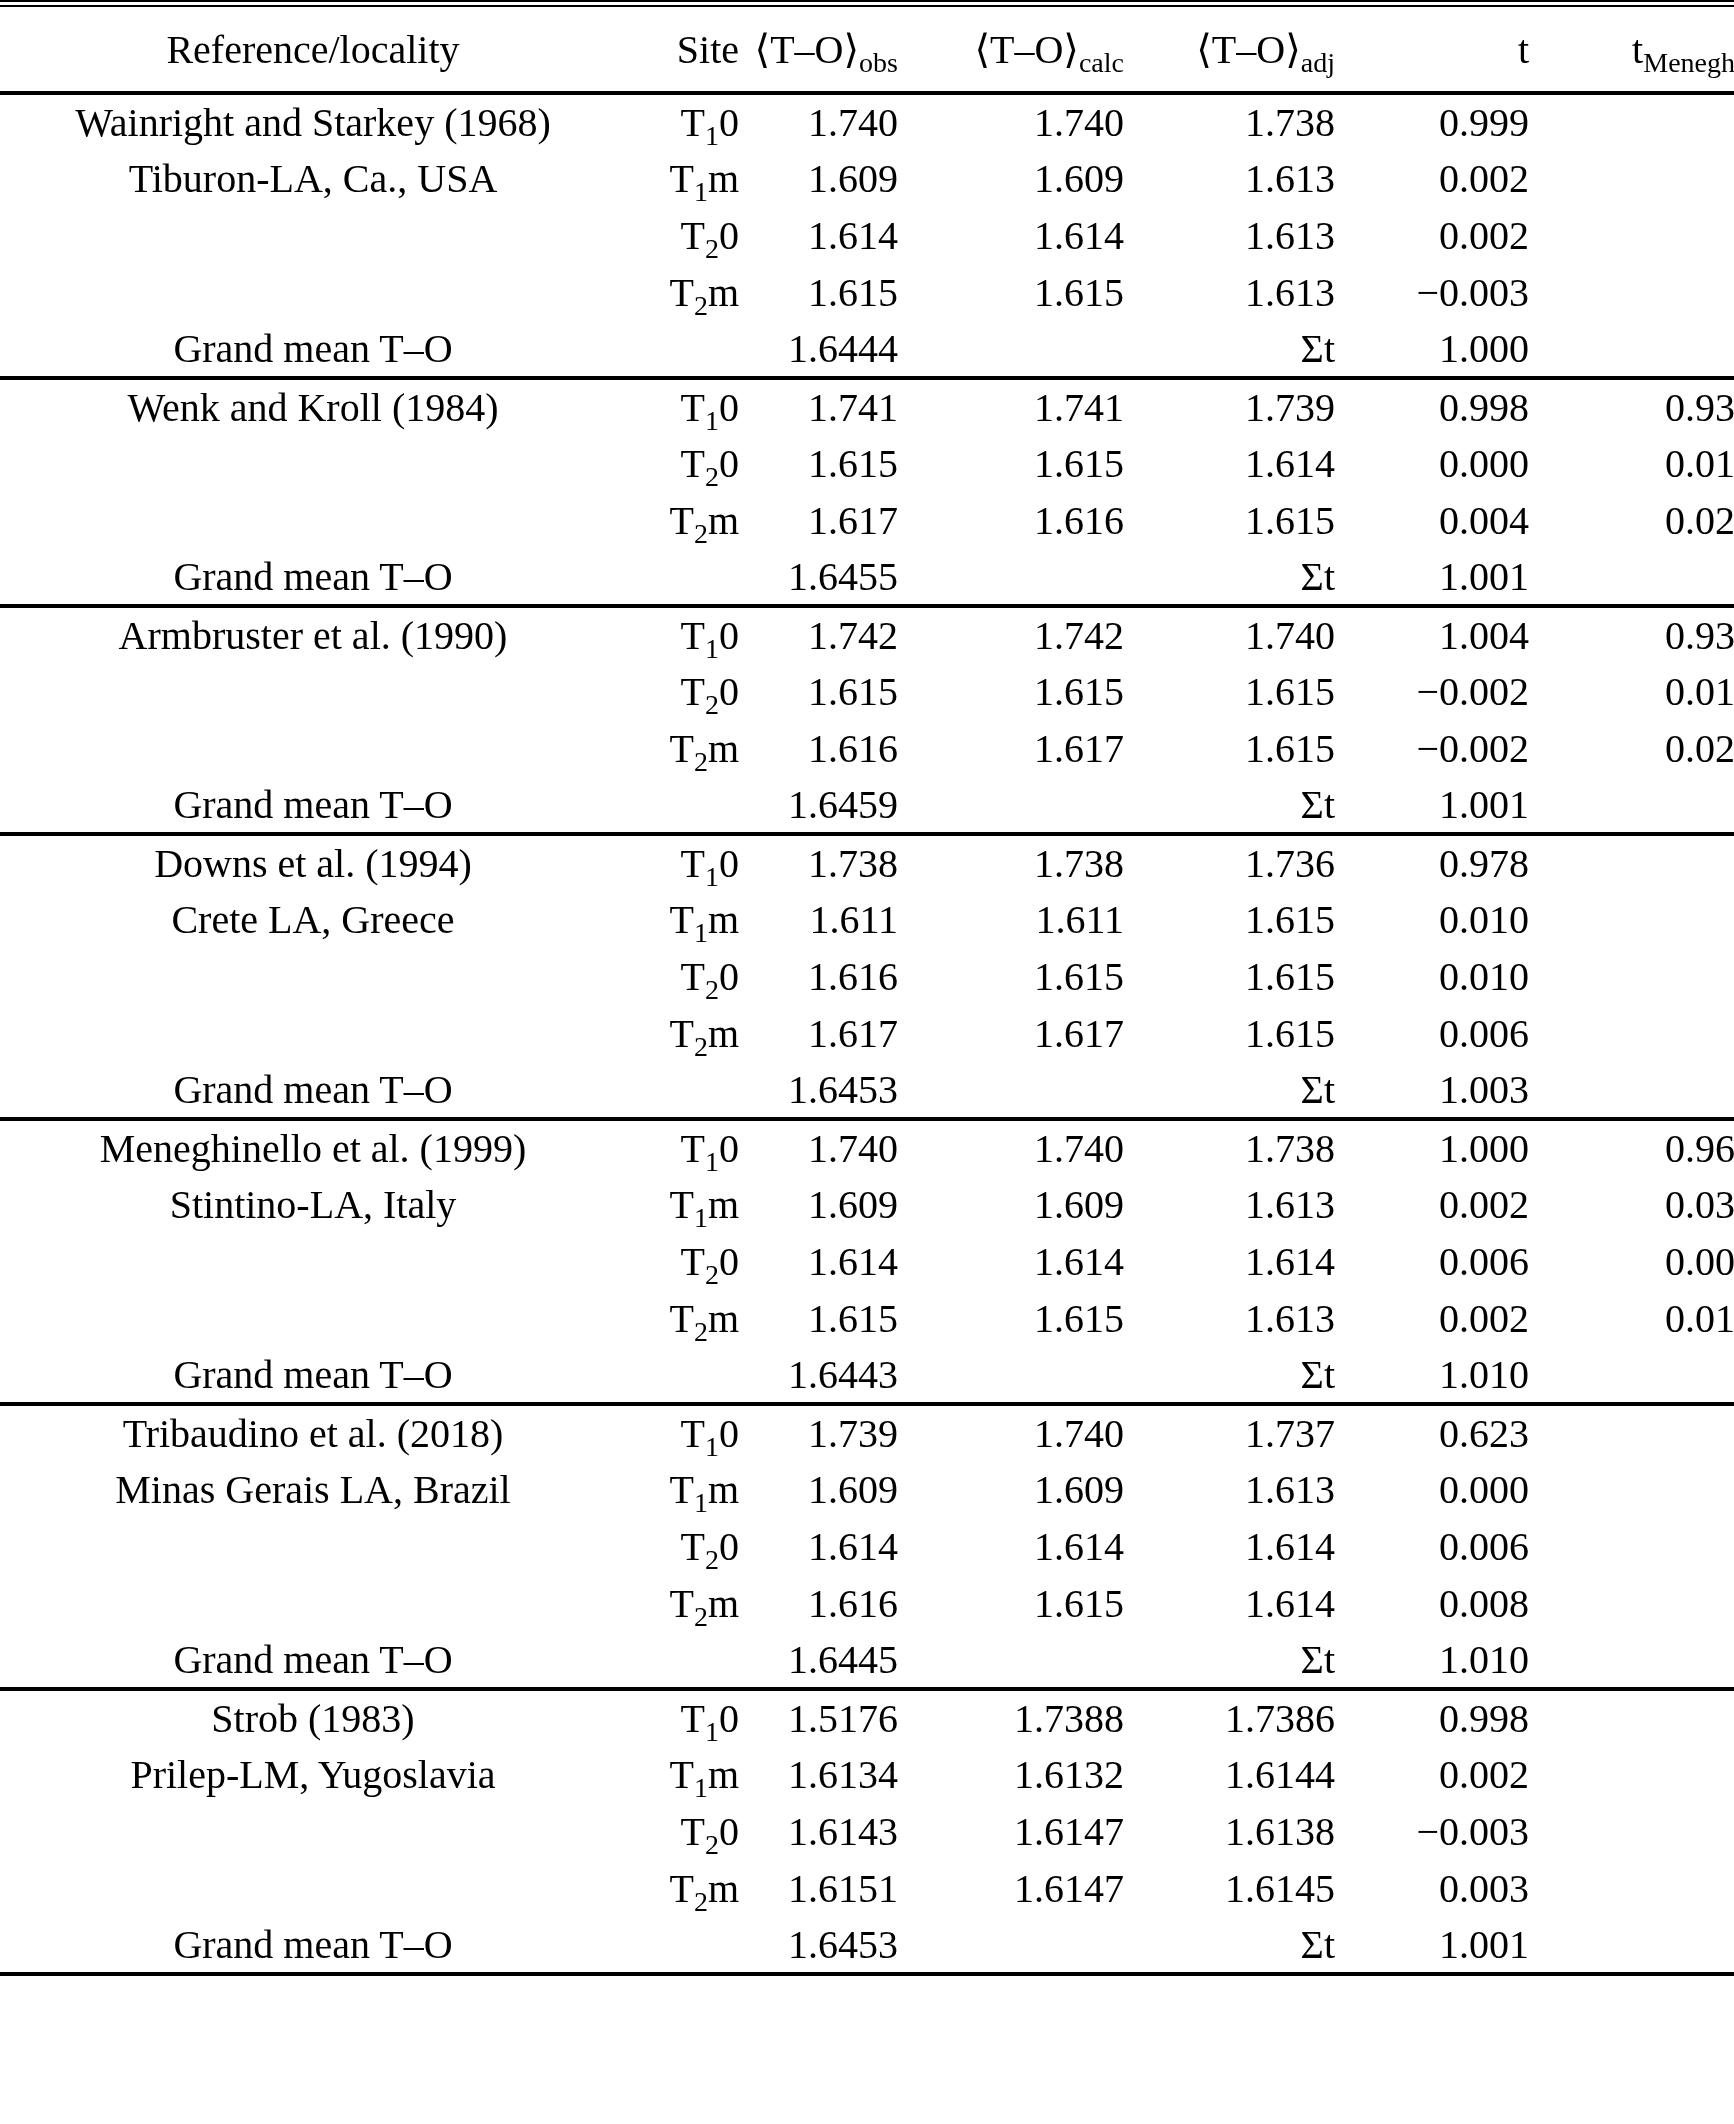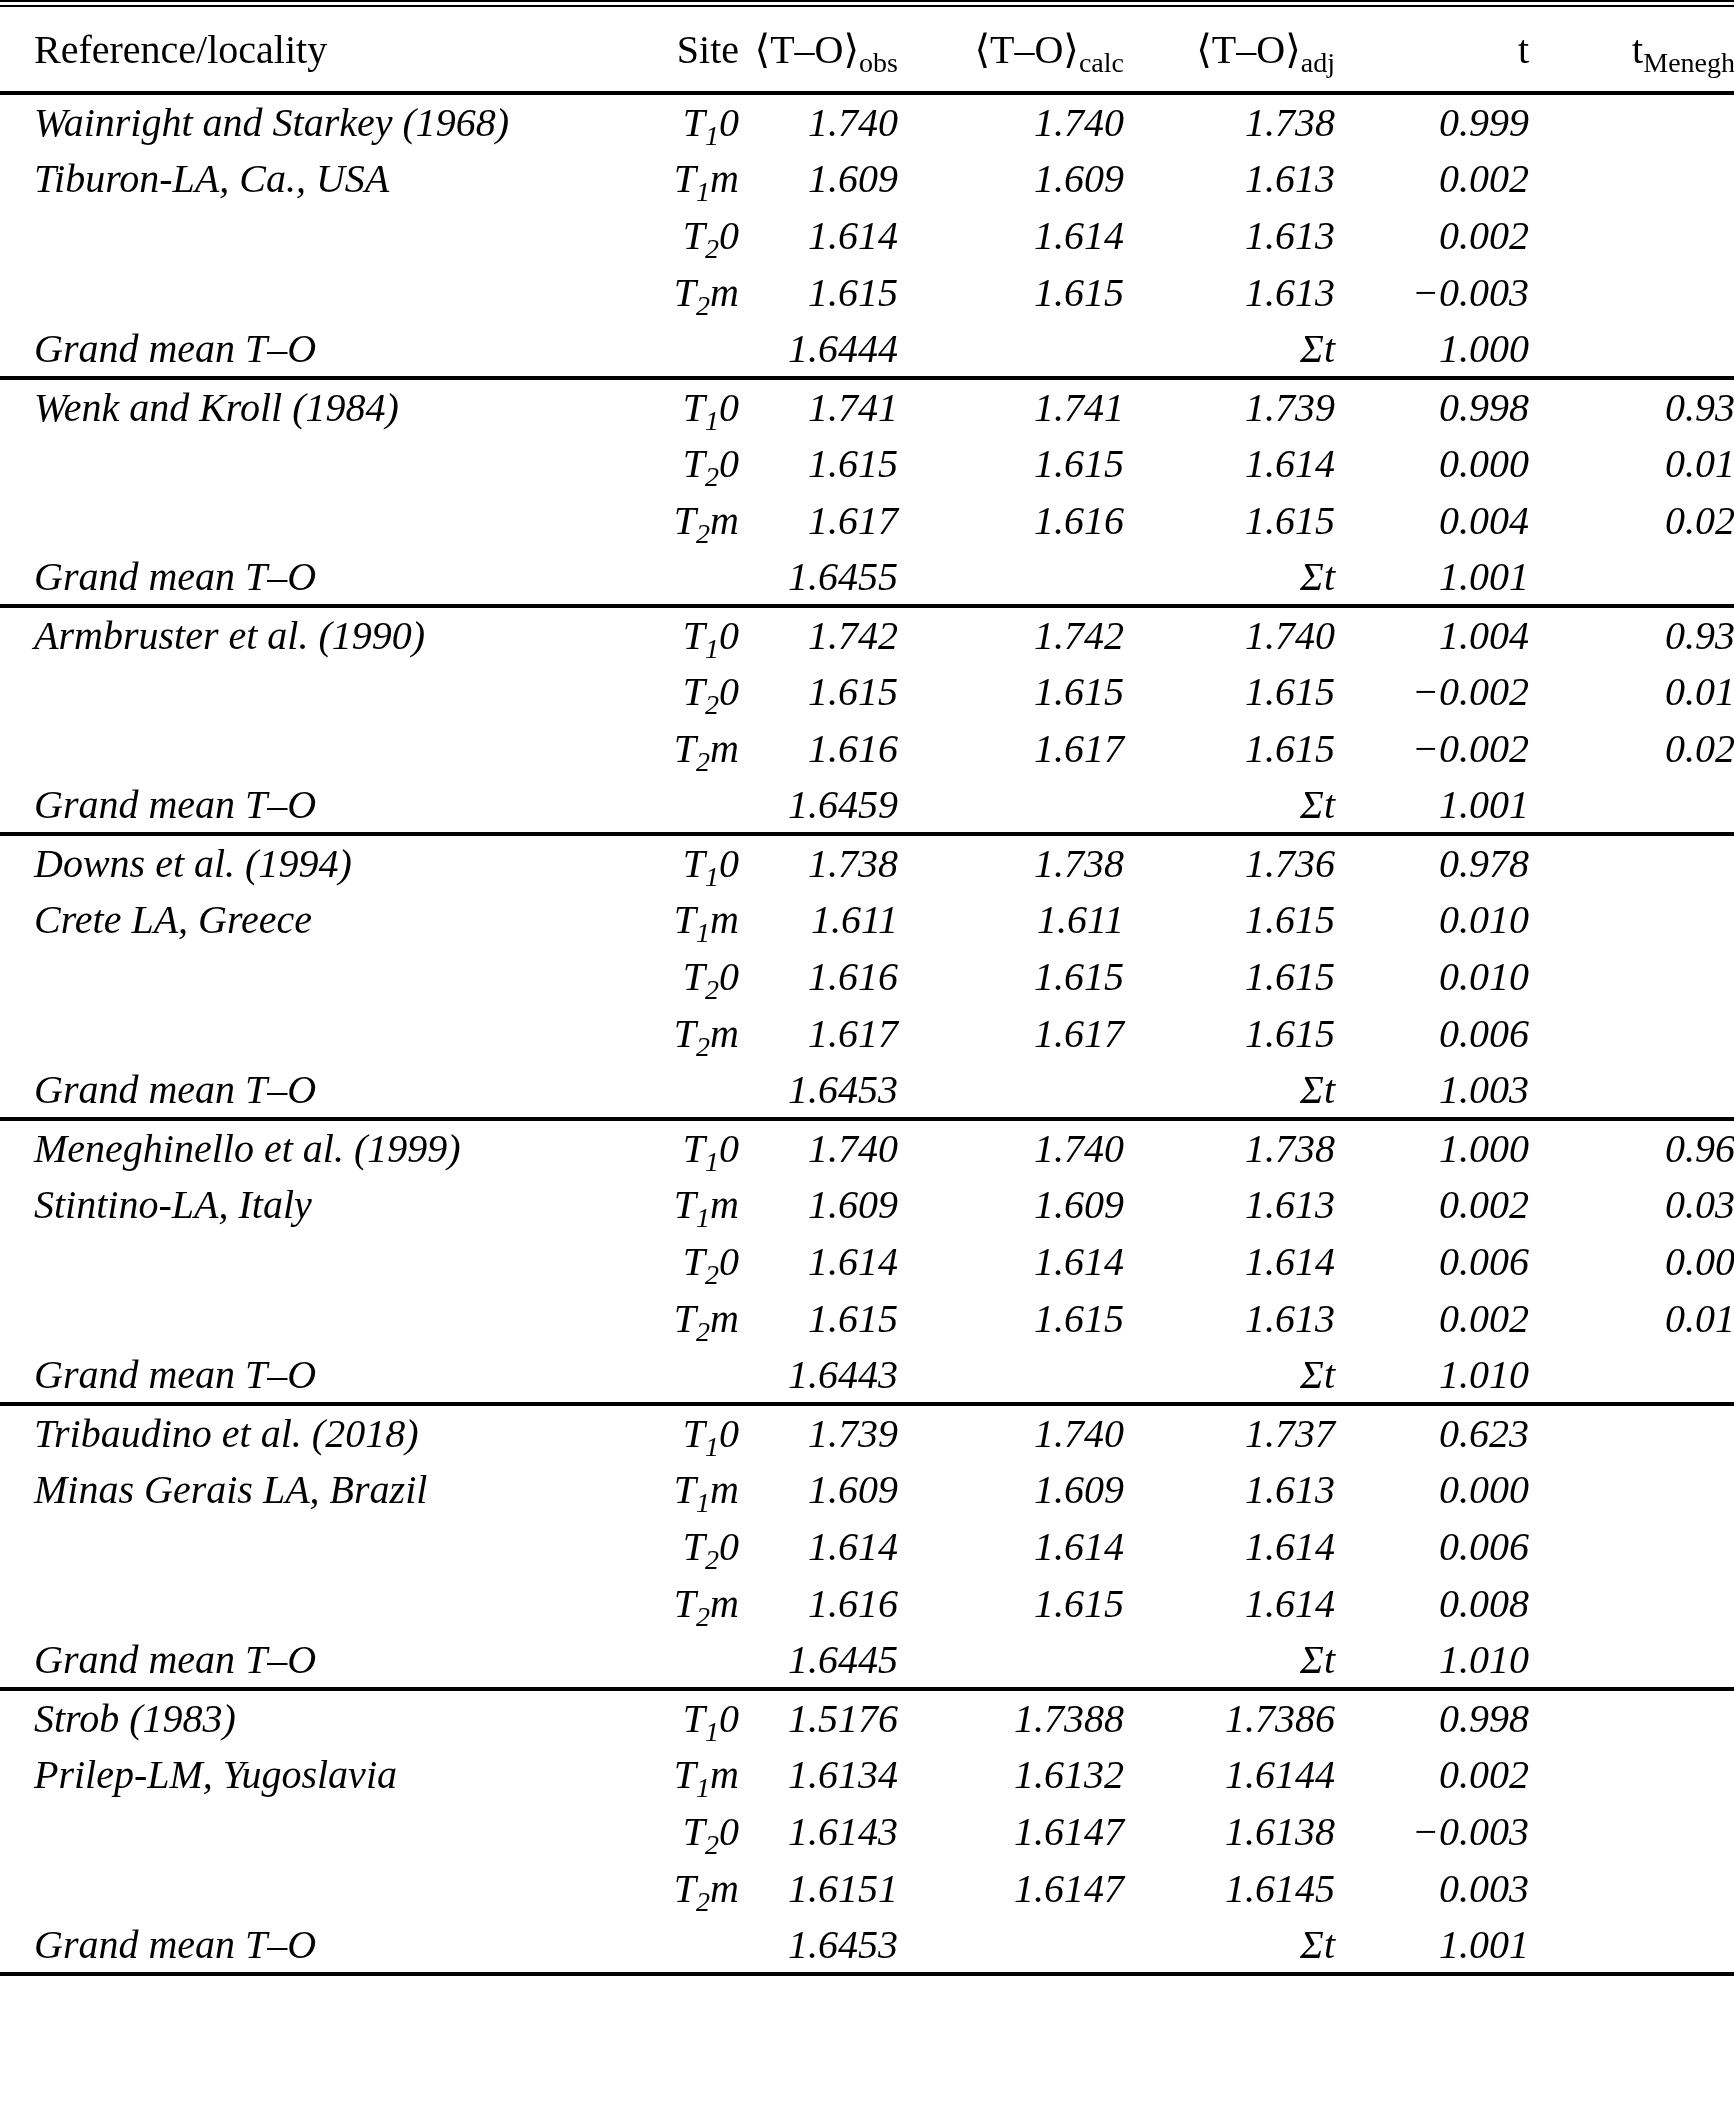--- a/index.html
+++ b/index.html
@@ -1,24 +1,24 @@
 <!DOCTYPE html>
 <html style="font-size:13.4px"><head>
 <meta charset="utf-8">
 <style>
   html,body{margin:0;padding:0;background:#ffffff;}
   body{width:1734px;height:2125px;color:#000;font-family:"Liberation Serif","DejaVu Serif",serif;}
   table{border-collapse:collapse;table-layout:fixed;width:1734px;
         border-top:7.6px double #000;border-bottom:4.2px solid #000;}
   th,td{padding:0;margin:0;font-weight:normal;font-size:40px;white-space:nowrap;overflow:visible;}
   thead th{height:84px;vertical-align:middle;border-bottom:4.2px solid #000;}
-  tbody tr{height:57px;font-style:italic;}
+  tbody tr{height:57px;}
   tbody td{vertical-align:middle;}
   tbody.block + tbody.block{border-top:4.2px solid #000;}
-  .ref{text-align:left;padding-left:34px;}
+  .ref{text-align:center;padding-left:34px;}
   .site{text-align:right;}
   .num{text-align:right;}
   .last{}
   sub{font-size:70%;line-height:0;}
 </style>
 </head>
 <body>
 
 <table>
 <colgroup>

